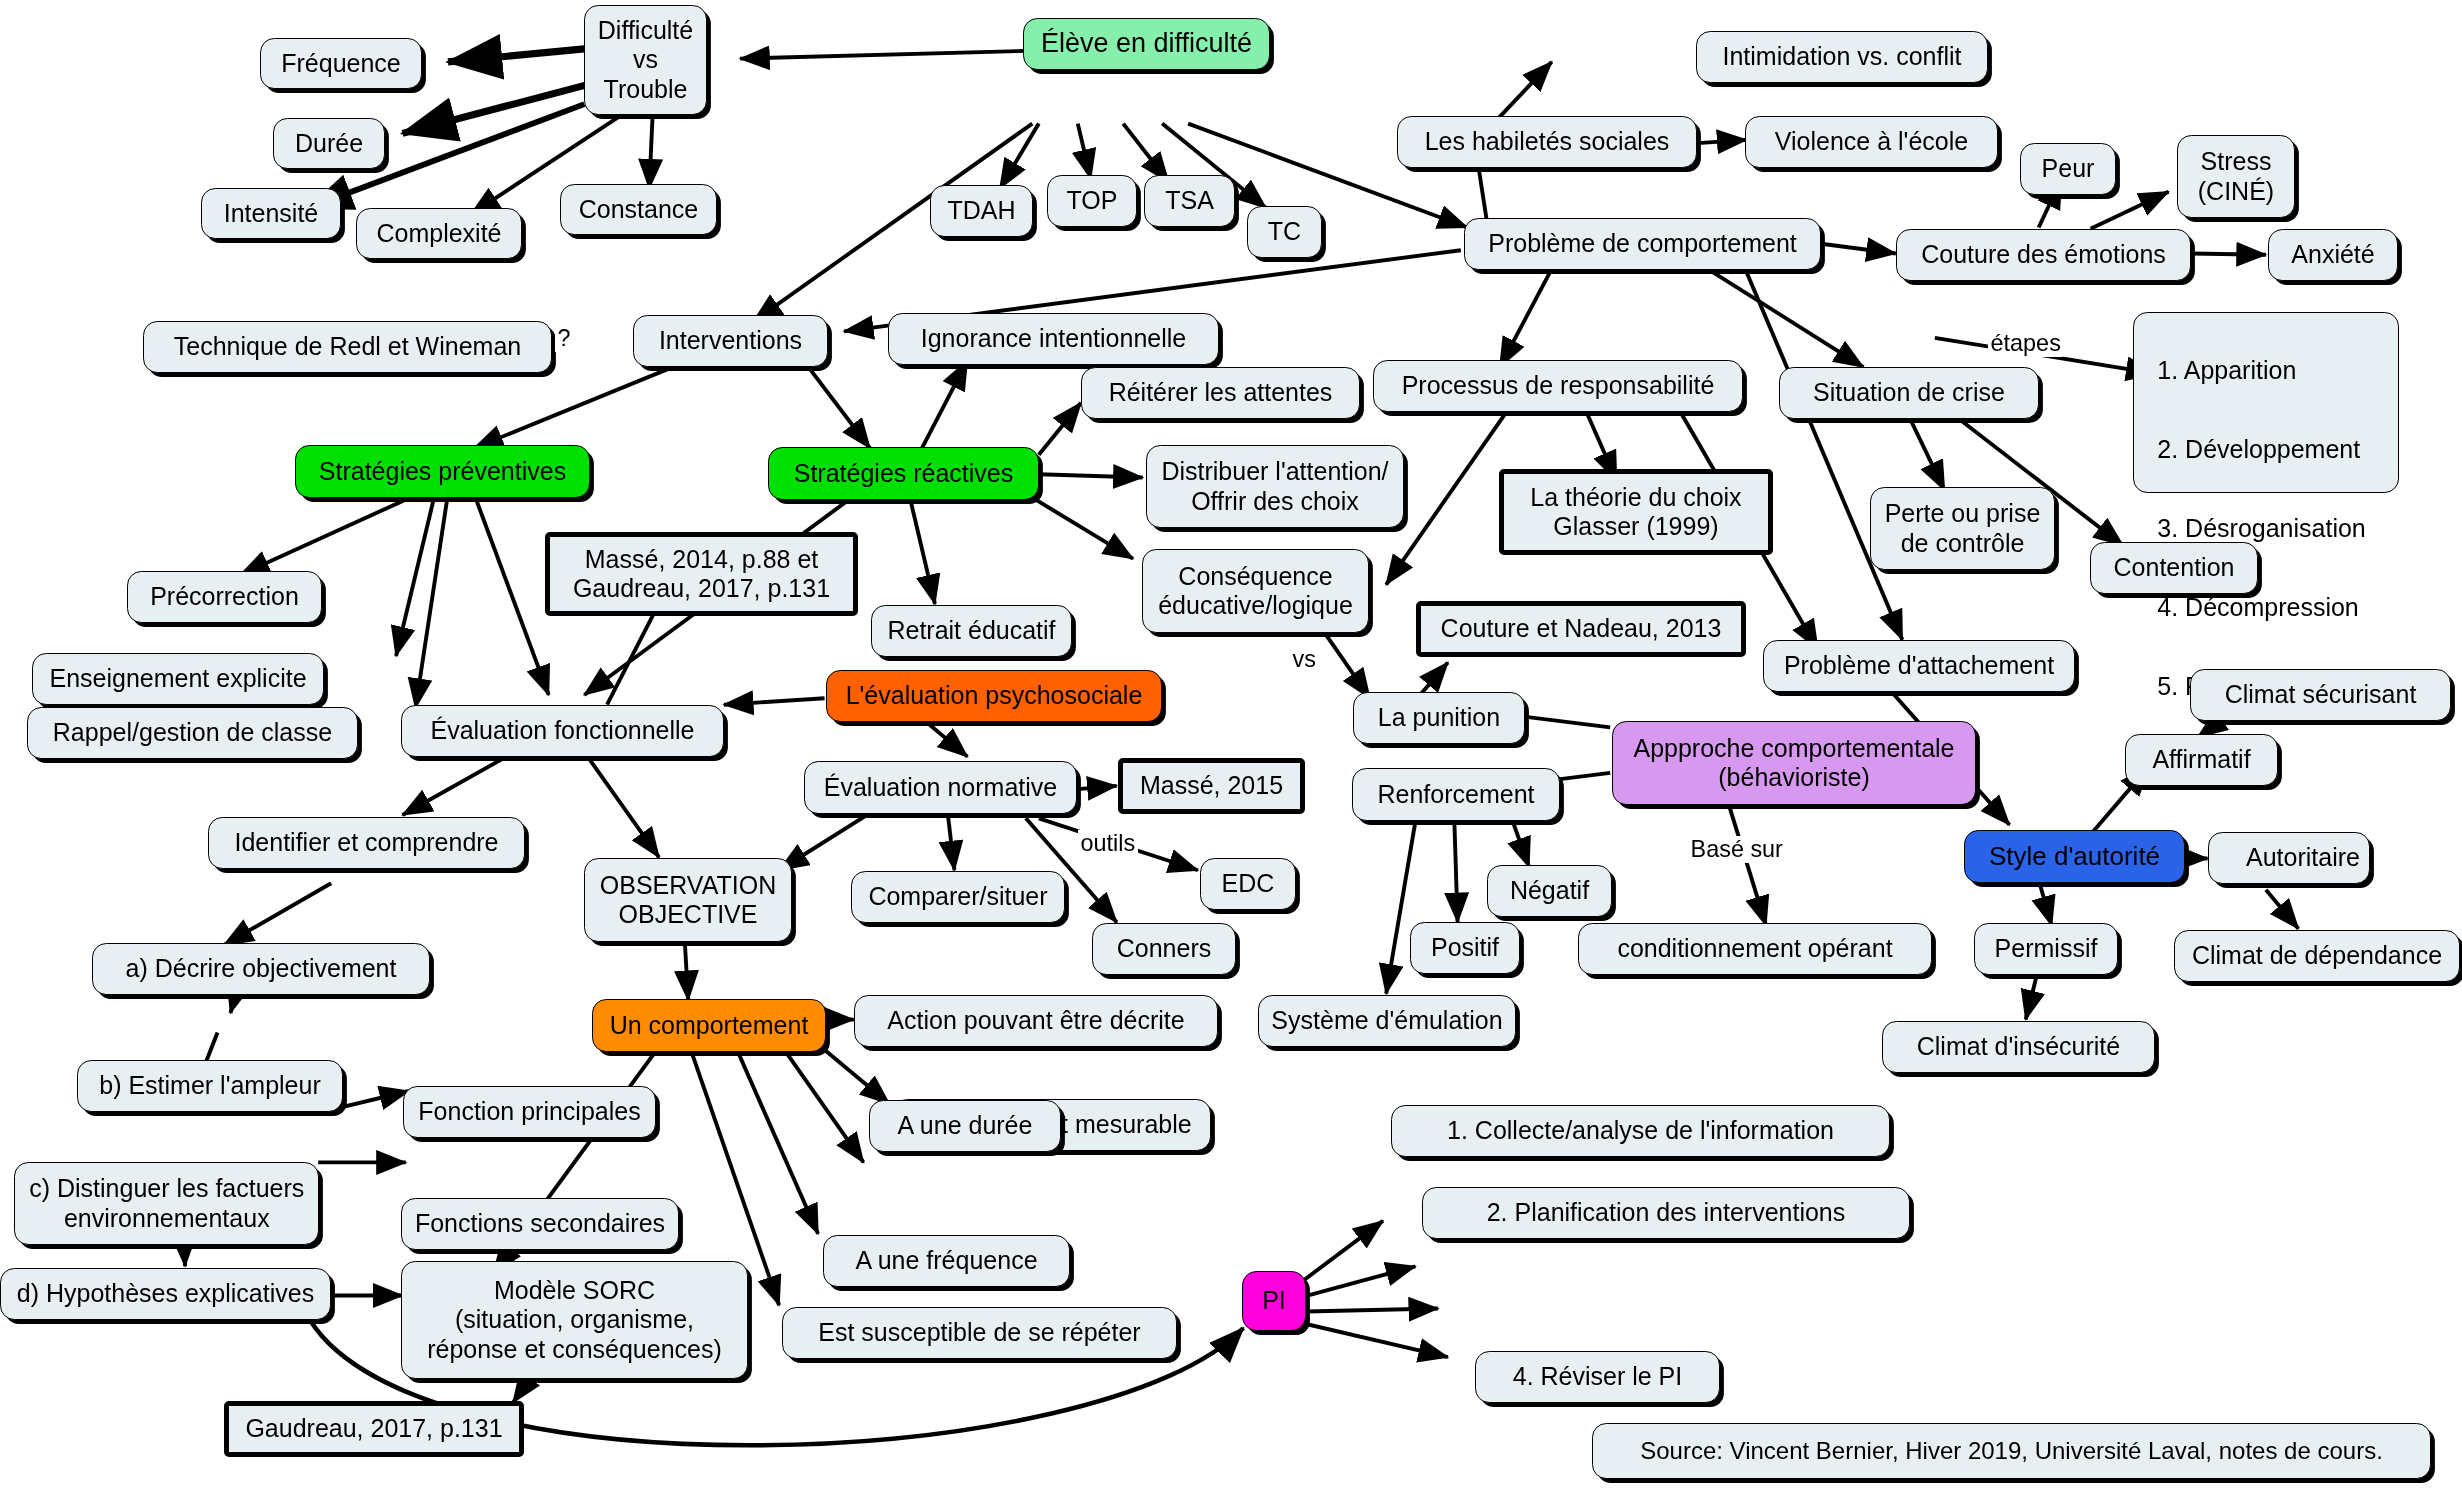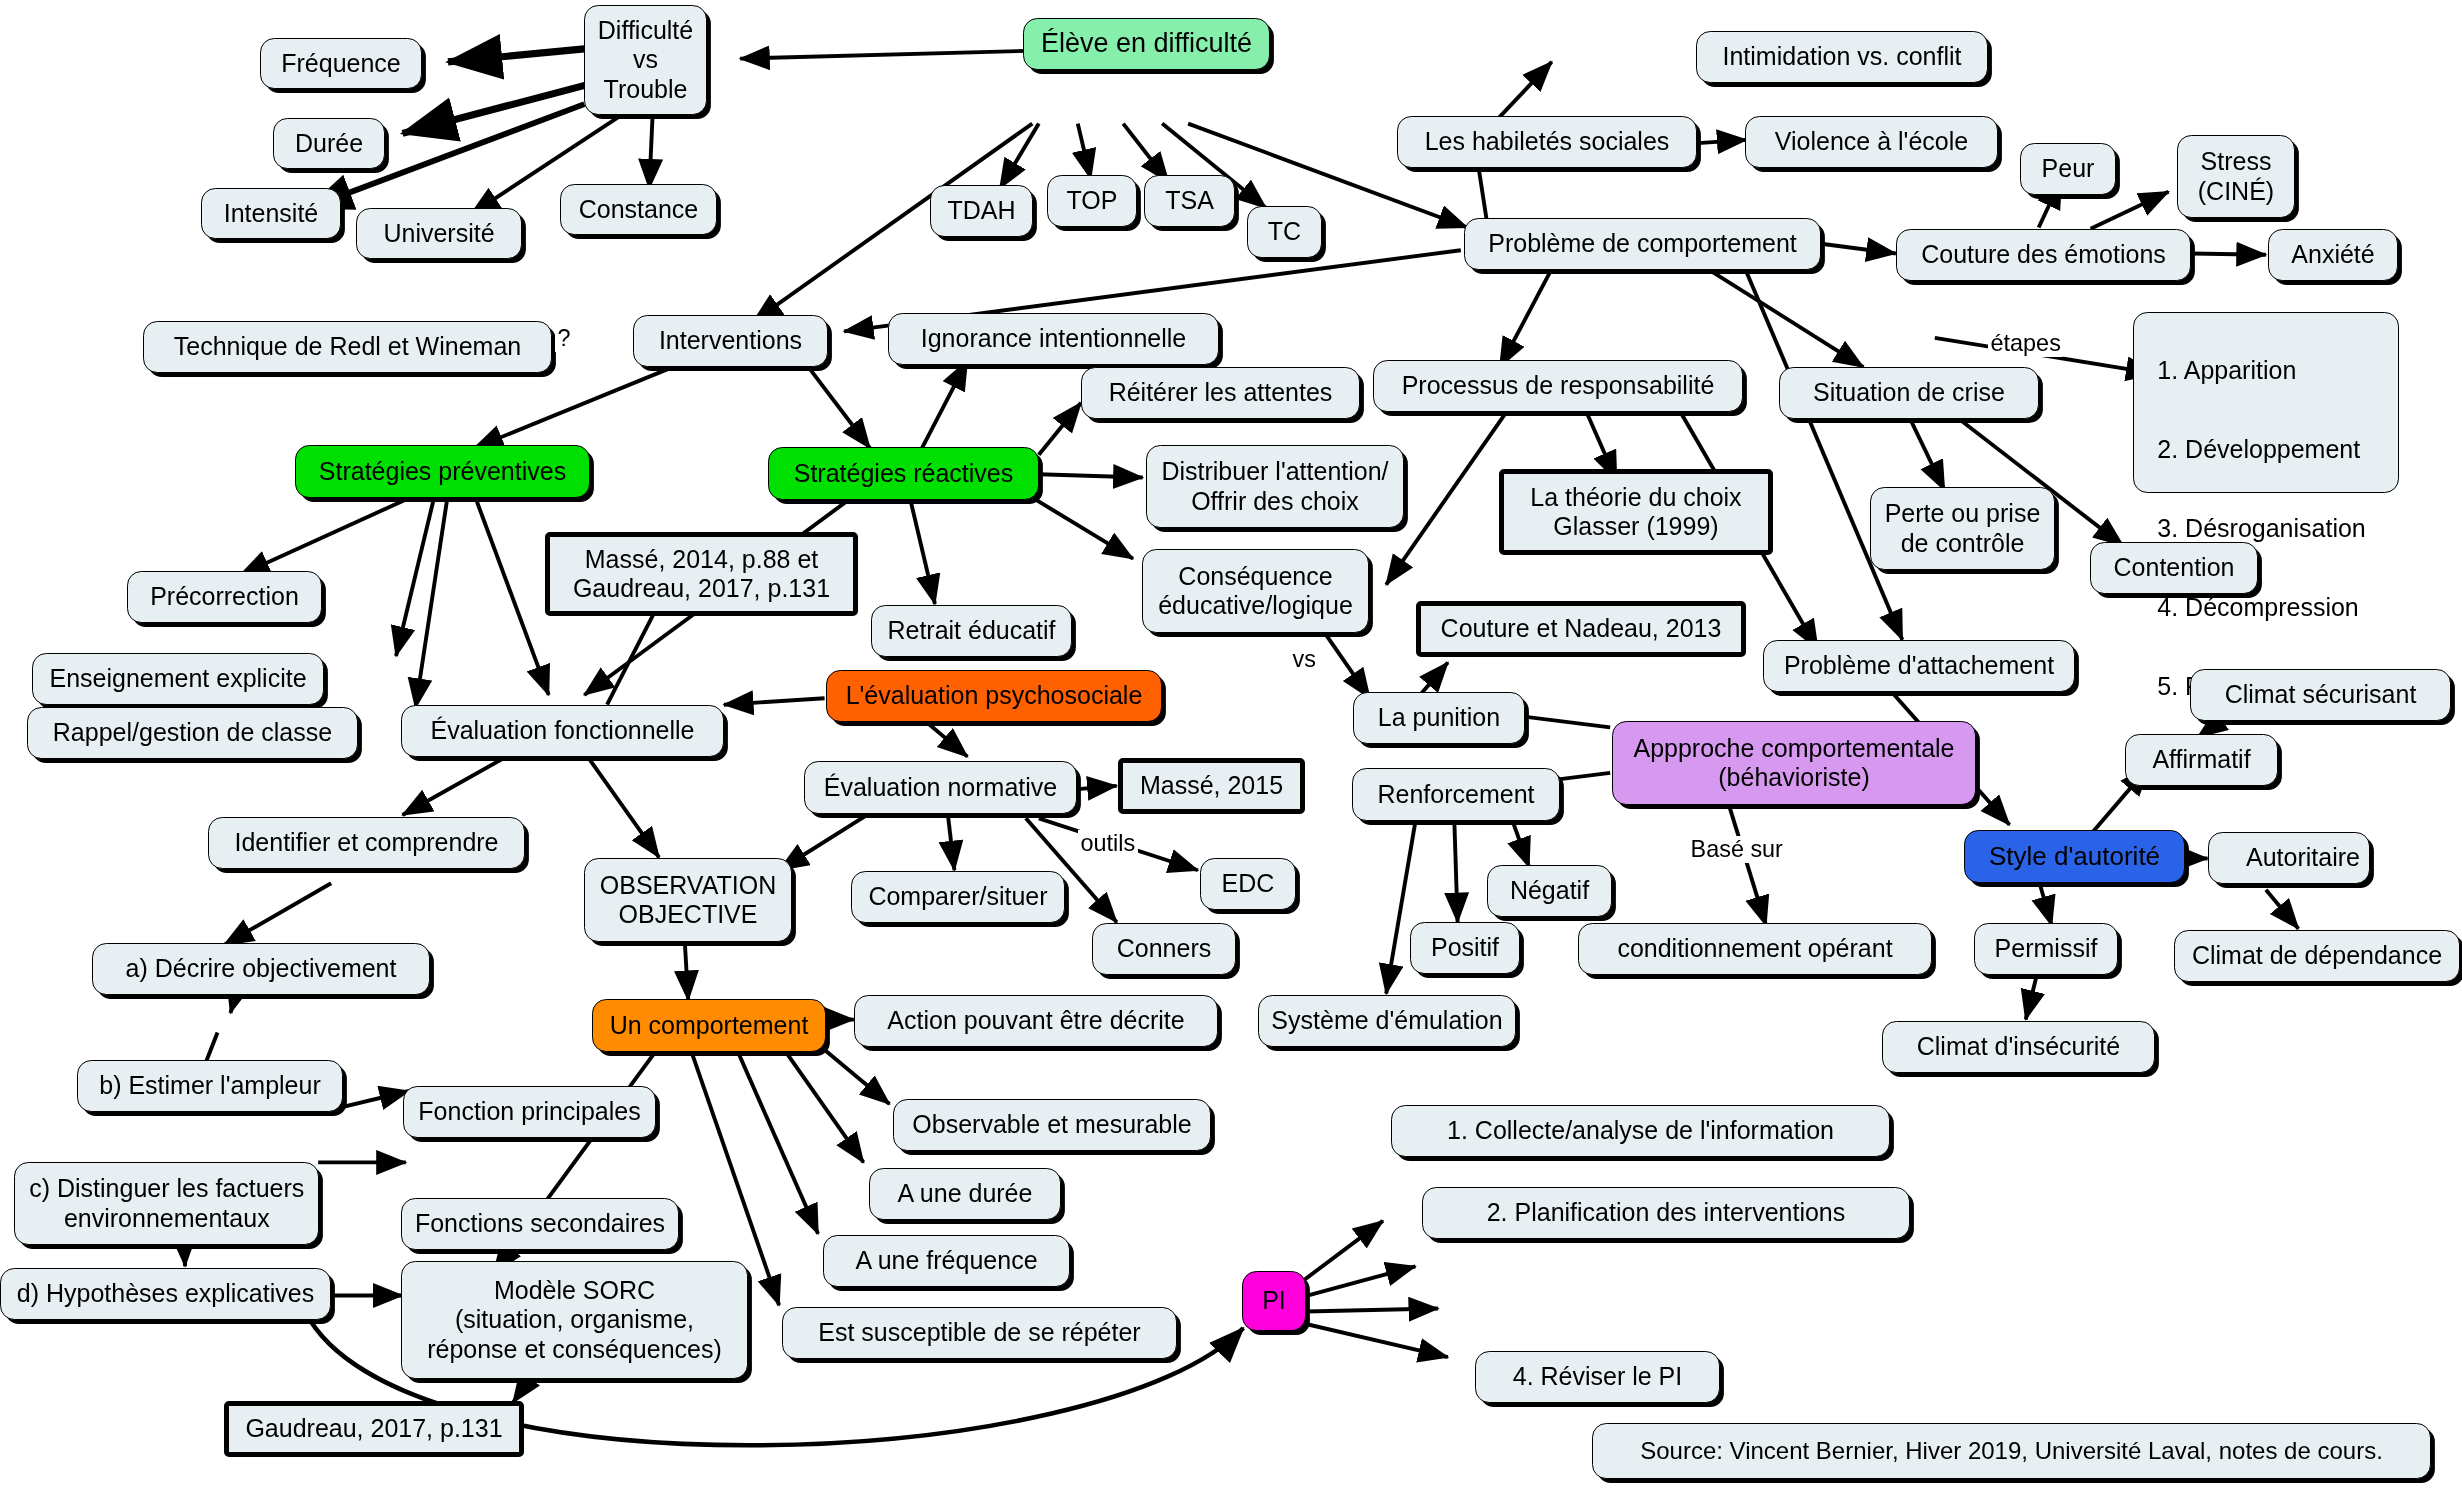--- a/index.html
+++ b/index.html
@@ -230,21 +230,21 @@
   <div class="node" style="left:584px;top:5.2px;width:123px;height:110px;">Difficulté
 vs
 Trouble</div>
 
   <div class="node" style="left:260px;top:38px;width:162px;height:51px;">Fréquence</div>
 
   <div class="node" style="left:273px;top:118px;width:112px;height:51px;">Durée</div>
 
   <div class="node" style="left:201px;top:188px;width:140px;height:51px;">Intensité</div>
 
-  <div class="node" style="left:356px;top:208px;width:166px;height:51px;">Université</div>
+  <div class="node" style="left:356px;top:208px;width:166px;height:51px;">Complexité</div>
 
   <div class="node" style="left:560px;top:184px;width:157px;height:51px;">Constance</div>
 
   <div class="node" style="left:930px;top:185px;width:103px;height:52px;">TDAH</div>
 
   <div class="node" style="left:1047px;top:175px;width:90px;height:52px;">TOP</div>
 
   <div class="node" style="left:1144px;top:175px;width:91px;height:52px;">TSA</div>
 
   <div class="node" style="left:1247px;top:206px;width:75px;height:52px;">TC</div>
@@ -395,21 +395,21 @@
 réponse et conséquences)</div>
 
   <div class="node thick" style="left:224px;top:1401px;width:300px;height:56px;">Gaudreau, 2017, p.131</div>
 
   <div class="node orange" style="left:592px;top:999px;width:234px;height:53px;">Un comportement</div>
 
   <div class="node" style="left:854px;top:995px;width:364px;height:52px;">Action pouvant être décrite</div>
 
   <div class="node" style="left:893px;top:1099px;width:318px;height:52px;">Observable et mesurable</div>
 
-  <div class="node" style="left:869px;top:1168px;width:192px;height:52px;">A une durée</div>
+  <div class="node" style="left:869px;top:1100px;width:192px;height:52px;">A une durée</div>
 
   <div class="node" style="left:823px;top:1235px;width:247px;height:52px;">A une fréquence</div>
 
   <div class="node" style="left:782px;top:1307px;width:395px;height:52px;">Est susceptible de se répéter</div>
 
   <div class="node magenta" style="left:1242px;top:1271px;width:64px;height:60px;">PI</div>
 
   <div class="node" style="left:1391px;top:1105px;width:499px;height:52px;">1. Collecte/analyse de l'information</div>
 
   <div class="node" style="left:1422px;top:1187px;width:488px;height:52px;">2. Planification des interventions</div>

